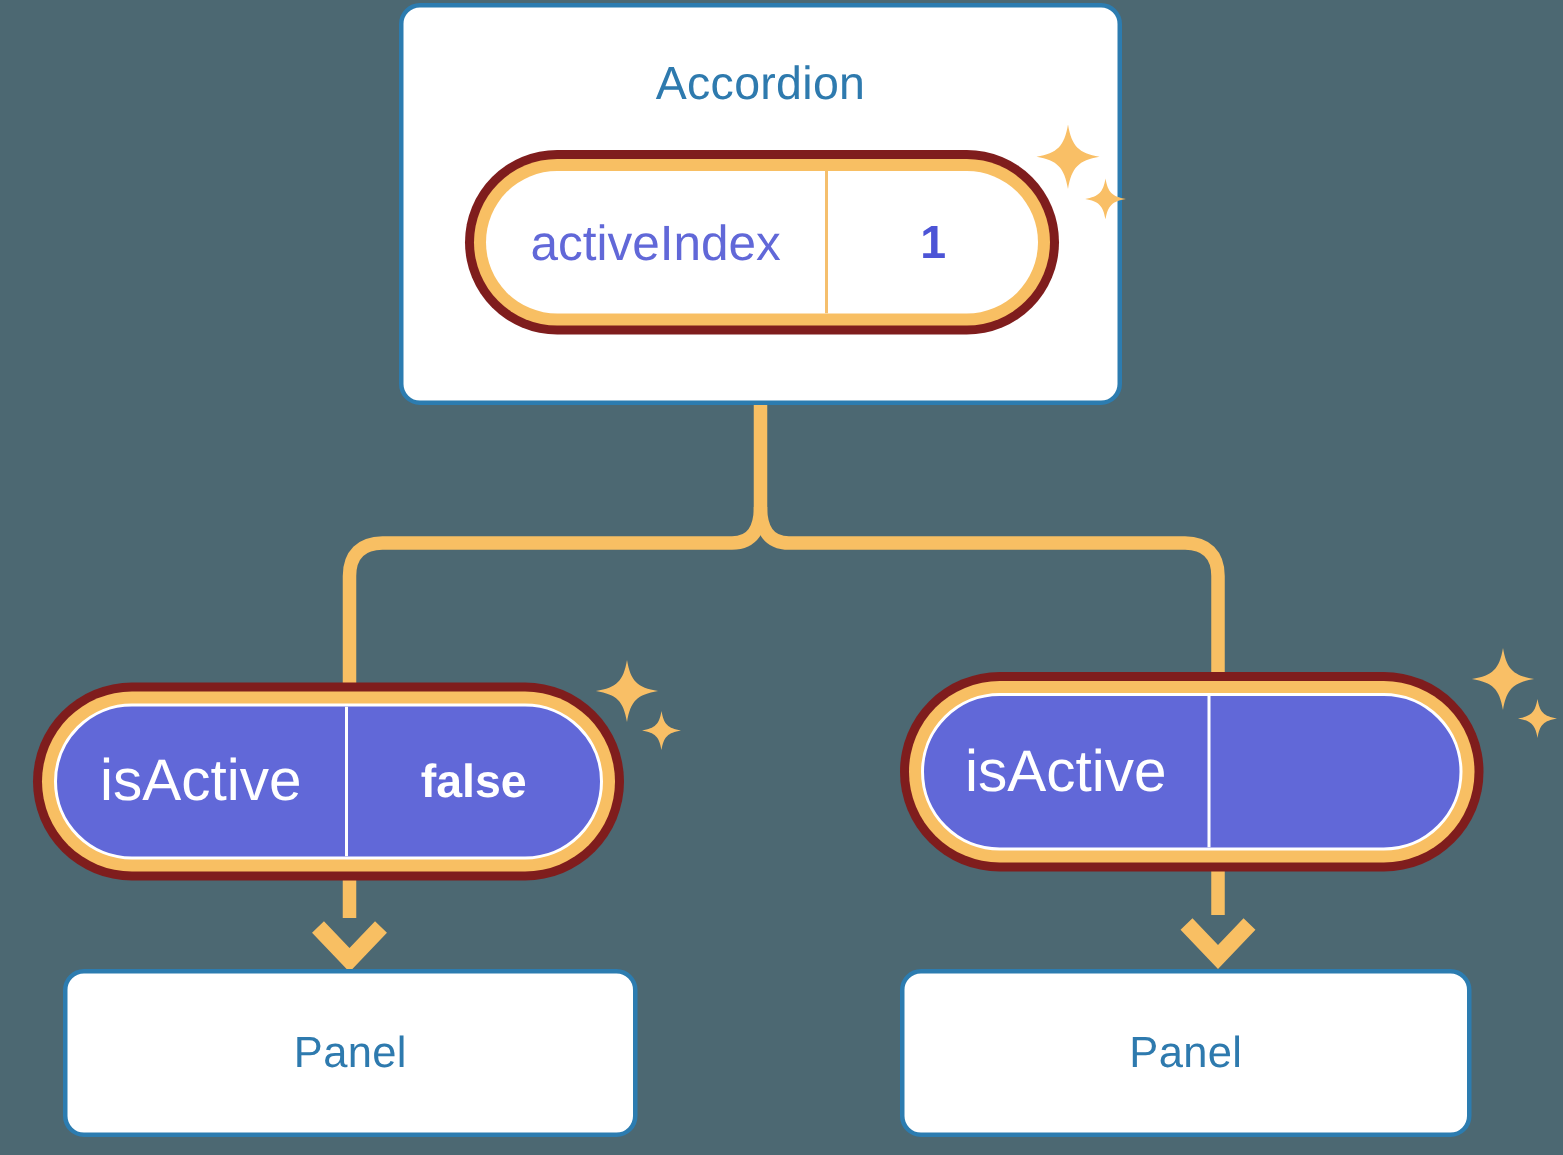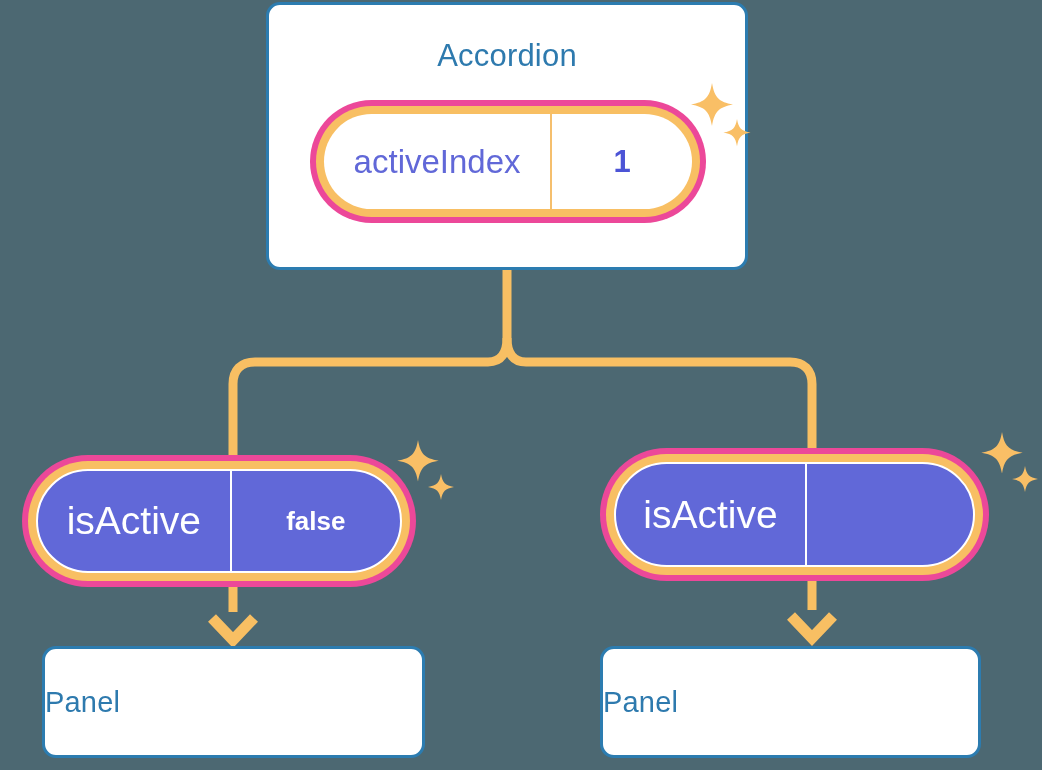--- a/index.html
+++ b/index.html
@@ -60,32 +60,33 @@
     position: absolute;
     left: 0;
     right: 0;
     top: 33px;
   }
 
   .panel-card {
     height: 112px;
     display: flex;
     align-items: center;
+    justify-content: center;
   }
   #panel-left  { left: 42px;  top: 646px; width: 383px; }
   #panel-right { left: 600px; top: 646px; width: 381px; }
   .panel-card .card-title { font-size: 29px; }
 
   
   .pill {
     position: absolute;
     box-sizing: border-box;
     z-index: 4;
     border-radius: 999px;
-    background: #ec4899;          
+    background: #7f1d1d;          
     padding: 6px;
   }
   .pill-ring {
     box-sizing: border-box;
     width: 100%;
     height: 100%;
     border-radius: 999px;
     background: #f8bf63;          
     padding: 8px;
   }
@@ -132,21 +133,21 @@
   .pill-solid .pill-key {
     flex: 0 0 53.5%;
     color: #ffffff;
     font-size: 39px;
     font-weight: 400;
     border-right: 2px solid #ffffff;
   }
   .pill-solid .pill-val {
     flex: 1 1 auto;
     color: #ffffff;
-    font-size: 26px;
+    font-size: 31px;
     font-weight: 700;
   }
 
   #pill-active-index { left: 310px; top: 100px; width: 396px; height: 123px; }
   #pill-is-active-left  { left: 22px;  top: 455px; width: 394px; height: 132px; }
   #pill-is-active-right { left: 600px; top: 448px; width: 389px; height: 133px; }
 
   
   .sparkle-group {
     position: absolute;

